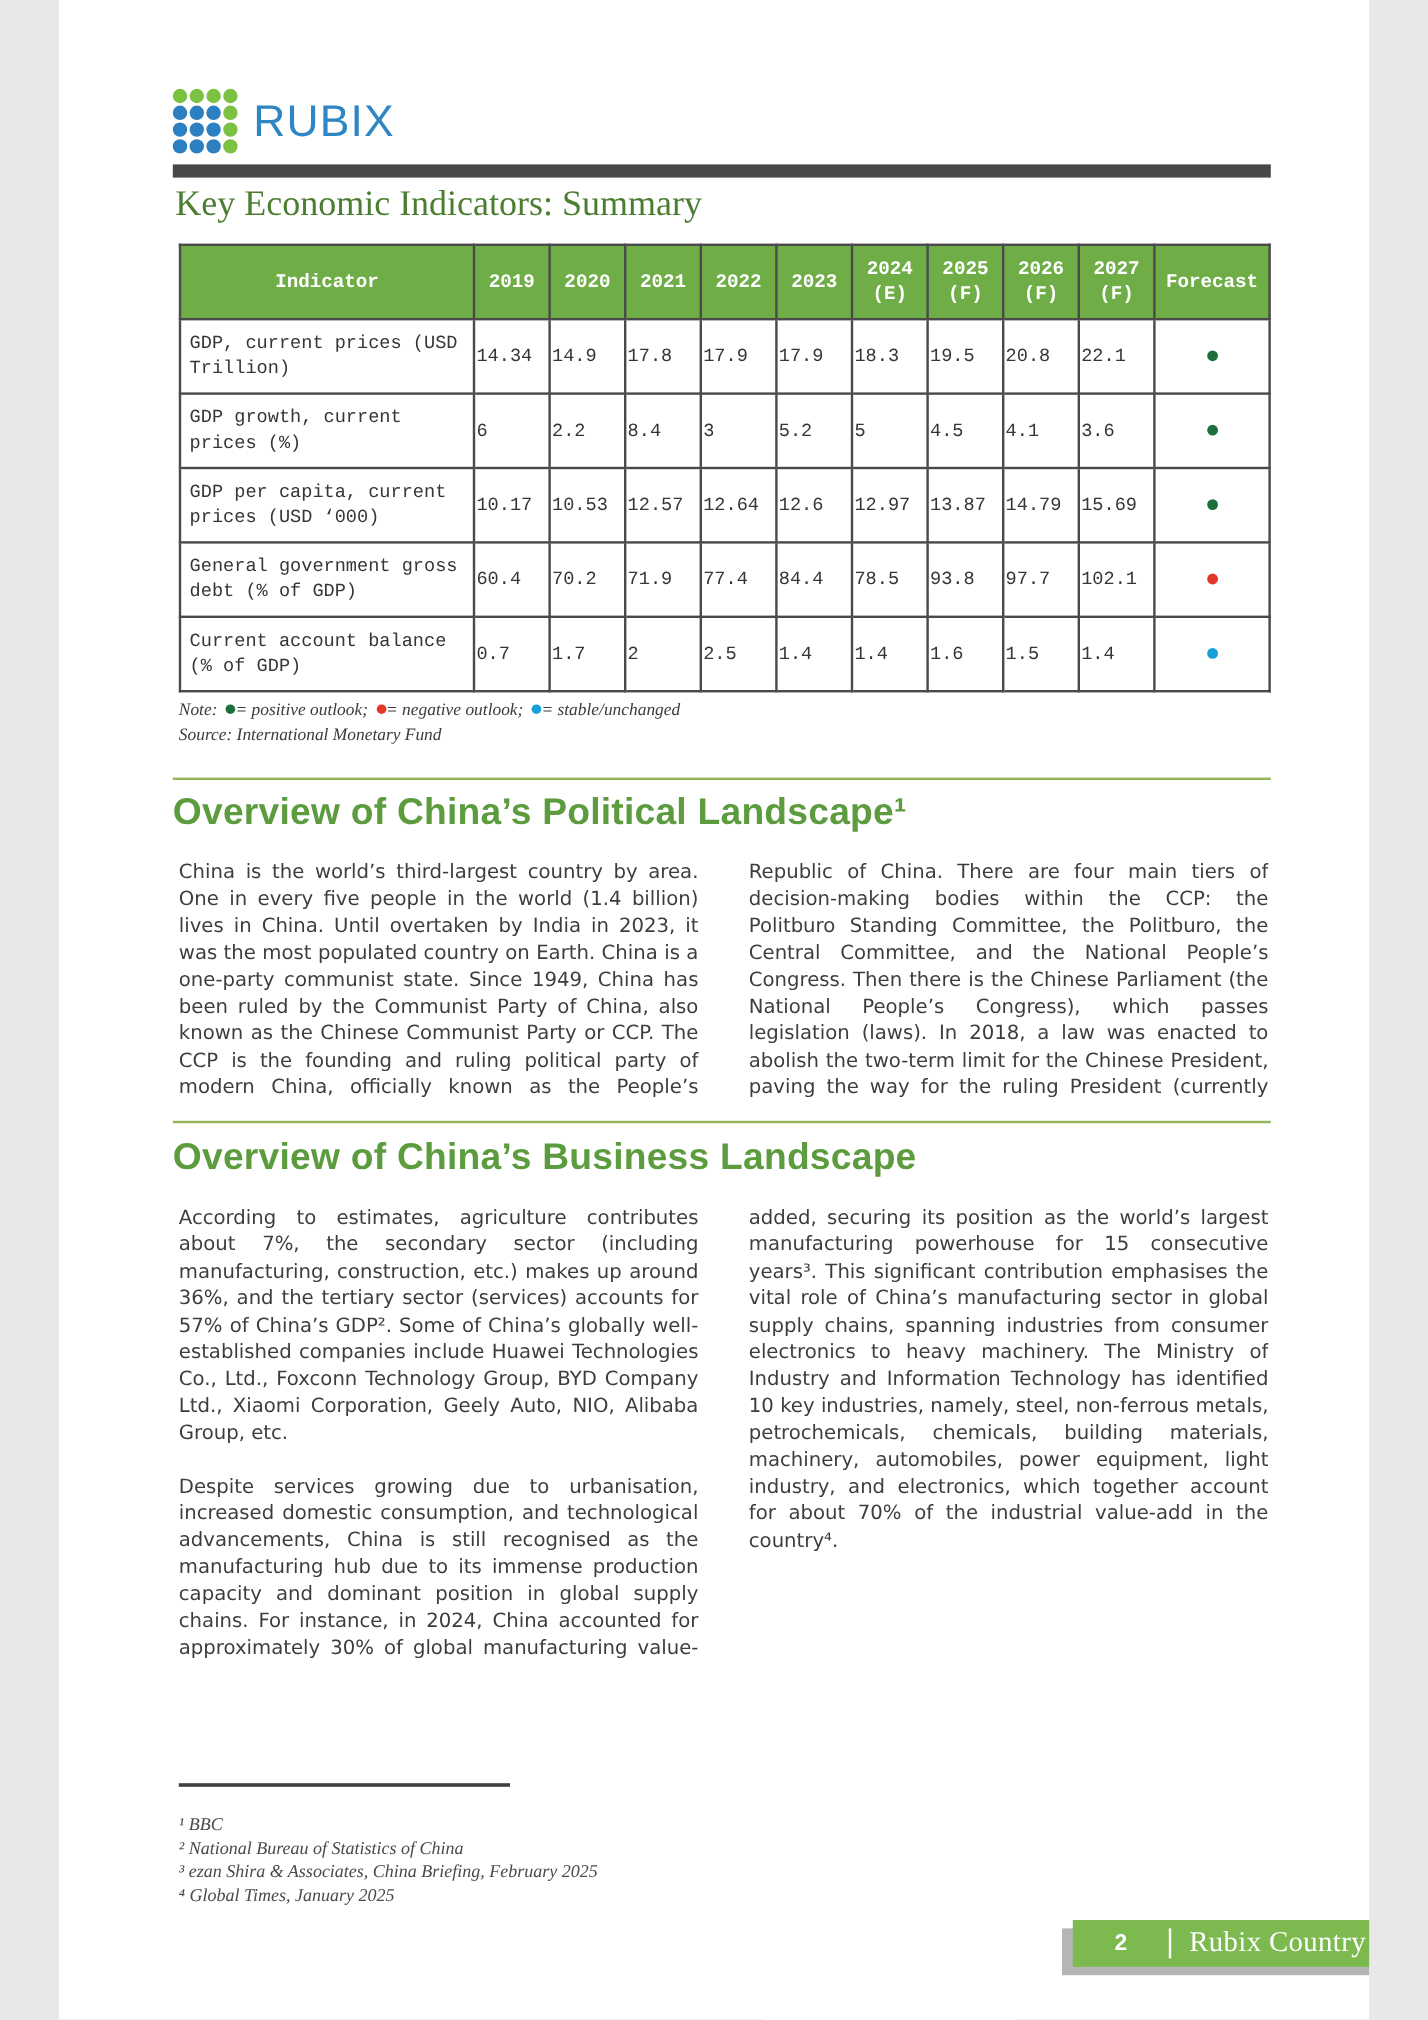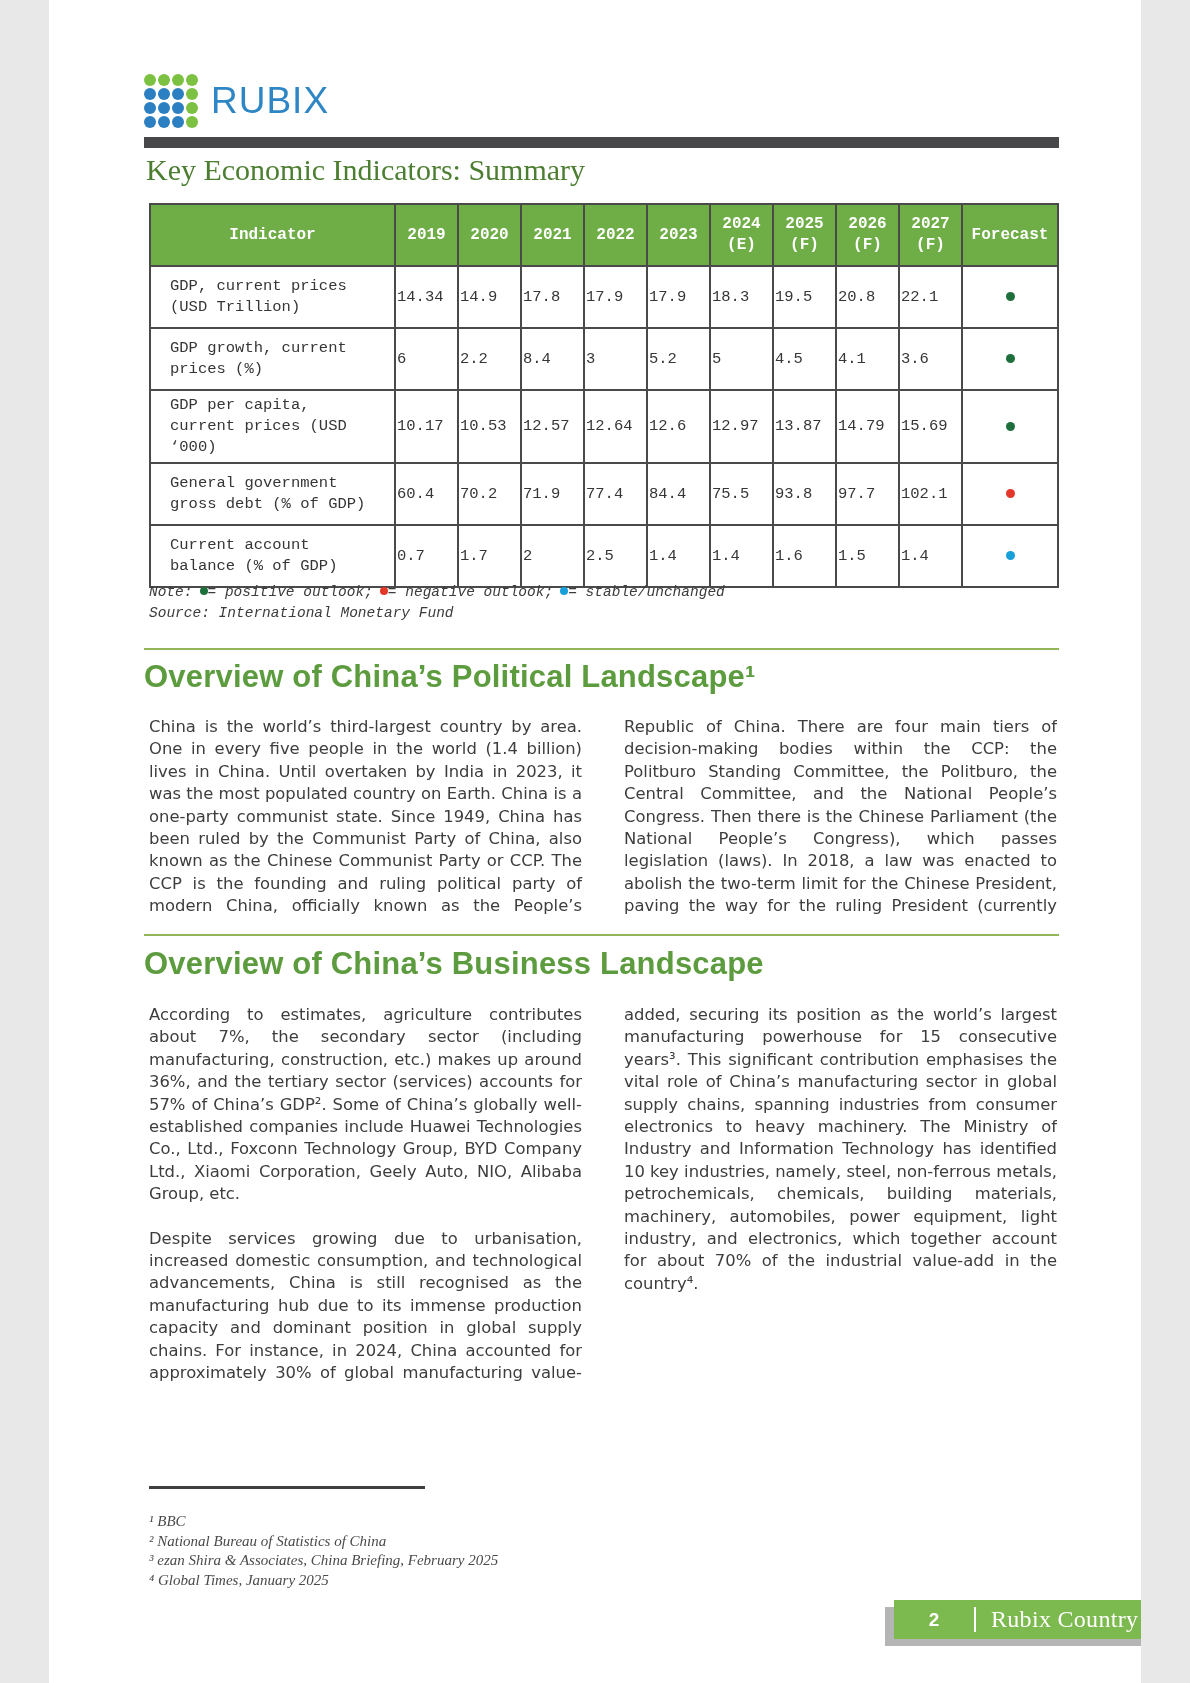--- a/index.html
+++ b/index.html
@@ -18,26 +18,26 @@
 
   
   .table-title { position:absolute; left:97px; top:153px; font-family:"Liberation Serif",serif;
                  font-size:30px; color:#4c7e31; }
   .econ-table { position:absolute; left:100px; top:203px; border-collapse:collapse;
                 font-family:Liberation Mono, monospace; table-layout:fixed; }
   .econ-table th, .econ-table td { border:2px solid #4a4a4a; }
   .econ-table th { background:#6fad47; color:#ffffff; font-size:16px; font-weight:bold;
                    height:56px; padding:2px 2px; line-height:1.3; text-align:center; }
   .econ-table td { height:52px; font-size:15.5px; color:#363636; background:#fff; }
-  td.lbl { text-align:left; padding:4px 19px; line-height:1.35; }
+  td.lbl { text-align:left; padding:4px 7px; line-height:1.35; }
   td.val { text-align:left;margin-left:35px; }
   td.fc  { text-align:center; }
   .dot9 { display:inline-block; width:9px; height:9px; border-radius:50%; vertical-align:middle; }
 
-  .note-line, .source-line { position:absolute; left:100px; font-family:Liberation Mono, monospace;
+  .note-line, .source-line { position:absolute; left:100px; font-family:Liberation Serif, serif;
                              font-style:italic; font-size:14.5px; color:#3c3c3c; }
   .note-line { top:584px; }
   .source-line { top:605px; }
   .ldot { display:inline-block; width:8px; height:8px; border-radius:50%; margin:0 0 1px 7px; }
 
   
   .hr-green { position:absolute; left:95px; width:915px; height:2px; background:#93b457; }
   #hr1 { top:648px; } #hr2 { top:934px; }
   .section-title { position:absolute; left:95px; font-family:"Liberation Sans",sans-serif;
                    font-weight:bold; font-size:31px; color:#5d9c3e; letter-spacing:0.2px; }
@@ -164,21 +164,21 @@
         <td class="val">15.69</td>
         <td class="fc"><span class="dot9" style="background-color: rgb(29, 112, 59);"></span></td>
       </tr>
       <tr>
         <td class="lbl">General government gross debt (% of GDP)</td>
         <td class="val">60.4</td>
         <td class="val">70.2</td>
         <td class="val">71.9</td>
         <td class="val">77.4</td>
         <td class="val">84.4</td>
-        <td class="val">75.5</td>
+        <td class="val">78.5</td>
         <td class="val">93.8</td>
         <td class="val">97.7</td>
         <td class="val">102.1</td>
         <td class="fc"><span class="dot9" style="background-color: rgb(227, 55, 42);"></span></td>
       </tr>
       <tr>
         <td class="lbl">Current account balance (% of GDP)</td>
         <td class="val">0.7</td>
         <td class="val">1.7</td>
         <td class="val">2</td>

